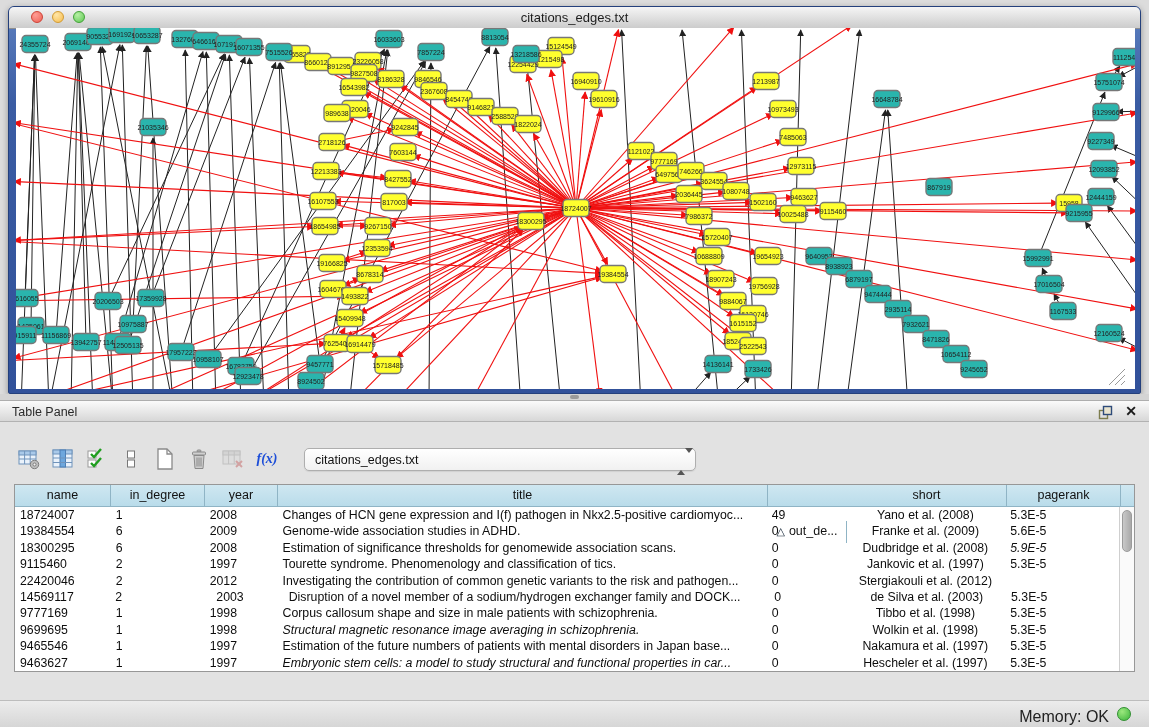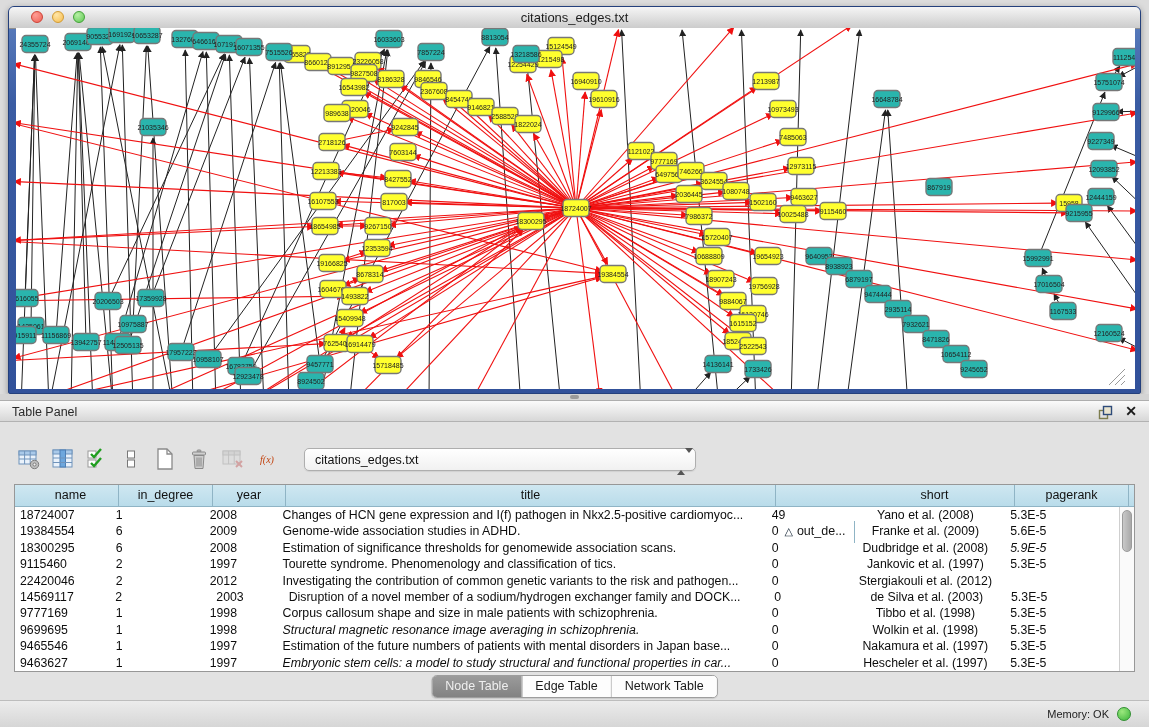--- a/index.html
+++ b/index.html
@@ -47,21 +47,21 @@
   #panel-float{position:absolute;right:36px;top:4px;width:15px;height:15px;cursor:pointer;}
   #panel-close{position:absolute;right:12px;top:2px;font-size:14px;font-weight:bold;color:#1a1a1a;cursor:pointer;}
   #panel-body{
     position:absolute;left:0;top:422px;width:1149px;height:278px;background:#e2e2e2;
   }
   
   #toolbar{position:absolute;left:14px;top:22px;height:30px;display:flex;align-items:center;}
   .tbtn{width:30px;height:28px;display:flex;align-items:center;justify-content:center;margin-right:4px;cursor:pointer;border-radius:4px;}
   .tbtn.disabled{opacity:.45;}
   .tbtn svg{display:block;}
-  #fx-btn{font-family:"Liberation Serif",serif;font-style:italic;font-weight:normal;font-size:10px;color:#c2410c;}
+  #fx-btn{font-family:"Liberation Serif",serif;font-style:italic;font-weight:bold;font-size:14px;color:#1d4ed8;}
   #combo{
     position:relative;margin-left:18px;width:392px;height:23px;box-sizing:border-box;
     background:linear-gradient(#ffffff,#f1f1f1);
     border:1px solid #aeaeae;border-radius:5px;
     box-shadow:0 1px 1px rgba(0,0,0,.08);
     cursor:pointer;
   }
   #combo .combo-text{position:absolute;left:10px;top:4px;font-size:12.5px;color:#111;}
   #combo .stepper{position:absolute;right:9px;top:4px;width:9px;height:15px;}
   #combo .up{width:0;height:0;border-left:4px solid transparent;border-right:4px solid transparent;border-bottom:5px solid #555;margin-bottom:3px;}
@@ -102,21 +102,21 @@
     padding:0 13px;font-size:12.5px;line-height:20px;color:#1a1a1a;background:#fdfdfd;
     border-left:1px solid #c2c2c2;cursor:pointer;white-space:nowrap;
   }
   .tab:first-child{border-left:none;}
   .tab.selected{background:linear-gradient(#9b9b9b,#828282);color:#efefef;border-left:none;}
   
   #status-bar{
     position:absolute;left:0;bottom:0;width:1149px;height:27px;box-sizing:border-box;
     background:linear-gradient(#ececec,#d6d6d6);border-top:1px solid #bdbdbd;
   }
-  #memory-label{position:absolute;right:40px;top:7px;font-size:11px;color:#222;}
+  #memory-label{position:absolute;right:40px;top:7px;font-size:16px;color:#222;}
   #memory-light{
     position:absolute;right:18px;top:6px;width:14px;height:14px;border-radius:50%;
     background:radial-gradient(circle at 35% 30%,#9ce87e,#3cb53c);border:1px solid #2f8f2f;box-sizing:border-box;cursor:pointer;
   }
 </style>
 </head>
 <body>
 
 <div id="net-window">
   <div id="net-titlebar">
@@ -889,21 +889,21 @@
     </div>
     <div class="tbtn" id="fx-btn">f(x)</div>
     <div id="combo">
       <span class="combo-text">citations_edges.txt</span>
       <span class="stepper"><span class="up"></span><span class="down"></span></span>
     </div>
   </div>
 
   <div id="table-wrap">
     <div id="thead">
-        <div class="th" style="width: 96px; margin-left: 8px;"><span>name</span></div>
+        <div class="th" style="width: 96px;"><span>name</span></div>
         <div class="th" style="width: 94px;"><span>in_degree</span></div>
         <div class="th" style="width: 73px;"><span>year</span></div>
         <div class="th" style="width: 490px;"><span>title</span></div>
         <div class="th" style="width: 79px; margin-top: 36px;"><span class="sort">△</span><span>out_de...</span></div>
         <div class="th" style="width: 160px;"><span>short</span></div>
         <div class="th" style="width: 114px;"><span>pagerank</span></div>
       </div>
     <div id="tbody">
         <div class="tr">
           <div class="td" style="width: 96px;">18724007</div>
@@ -994,23 +994,18 @@
           <div class="td" style="width: 79px;">0</div>
           <div class="td center" style="width: 160px;">Hescheler et al. (1997)</div>
           <div class="td" style="width: 114px;">5.3E-5</div>
         </div>
       </div>
     <div id="vscroll">
       <div class="thumb"></div>
     </div>
   </div>
 
-  <div id="tabs">
-      <div class="tab selected">Node Table</div>
-      <div class="tab">Edge Table</div>
-      <div class="tab">Network Table</div>
-    </div>
 </div>
 
 <div id="status-bar">
   <span id="memory-label">Memory: OK</span>
   <span id="memory-light"></span>
 </div>
 
 </body></html>

